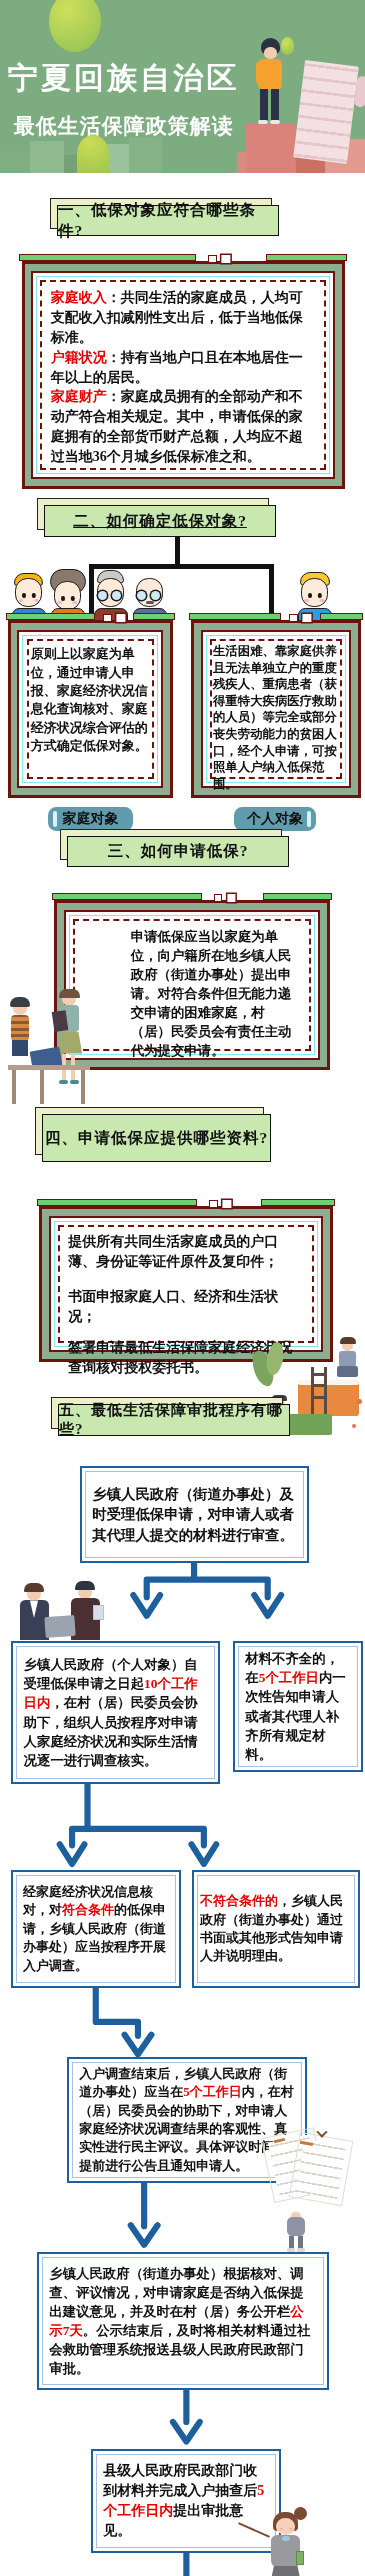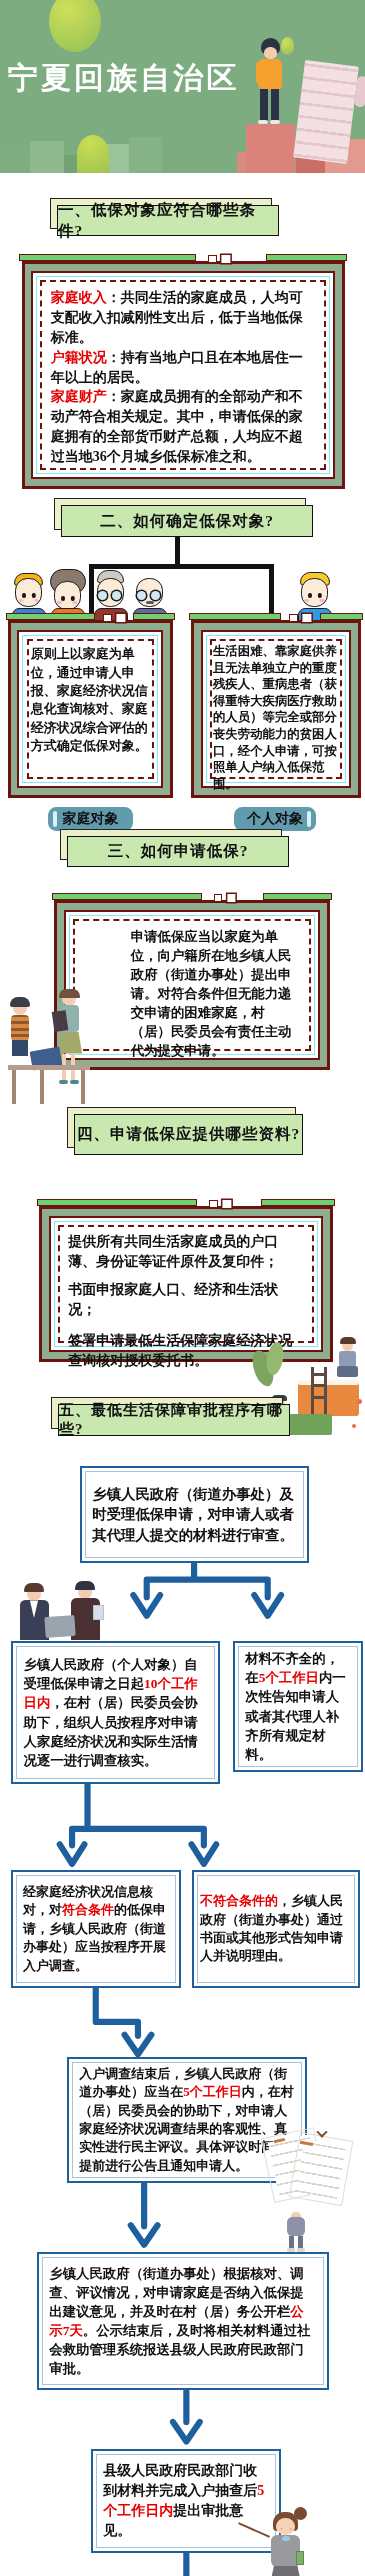--- a/index.html
+++ b/index.html
@@ -104,20 +104,21 @@
 </head>
 <body>
 
 <div class="page">
 
   <div class="header">
     <div class="blob b1"></div>
     <div class="blob b2"></div>
     <div class="h-title">
       <div class="l1">宁夏回族自治区</div>
+      <div class="l2">最低生活保障政策解读</div>
     </div>
 
     <div class="cube" style="left:0;width:30px;height:23px;background:#7FAE81;"></div>
     <div class="cube" style="left:30px;width:34px;height:32px;background:#8FBA90;"></div>
     <div class="cube" style="left:64px;width:28px;height:18.5px;background:#74A276;"></div>
     <div class="cube" style="left:92px;width:37px;height:29px;background:#9AC29B;"></div>
     <div class="cube" style="left:129px;width:33px;height:36px;background:#86B288;"></div>
     <div class="cube" style="left:77px;width:32px;height:38px;background:radial-gradient(circle at 40% 20%,#CBDD55,#9FC44E);border-radius:50% 50% 0 0;"></div>
     <div class="cube" style="left:237px;width:28px;height:20.6px;background:#D98B7E;"></div>
     <div class="cube" style="left:246px;width:49px;height:49px;background:#D9837A;"></div>
@@ -146,21 +147,21 @@
     <div class="f-dots"></div>
     <div class="f-in">
         <div class="f-core">
       <p class="ftext"><span class="red">家庭收入</span><span>：共同生活的家庭成员，人均可支配收入扣减刚性支出后，低于当地低保标准。</span></p>
       <p class="ftext"><span class="red">户籍状况</span><span>：持有当地户口且在本地居住一年以上的居民。</span></p>
       <p class="ftext"><span class="red">家庭财产</span><span>：家庭成员拥有的全部动产和不动产符合相关规定。其中，申请低保的家庭拥有的全部货币财产总额，人均应不超过当地36个月城乡低保标准之和。</span></p>
     </div>
       </div>
   </div>
 
-  <div class="sec-title" style="left:61px;top:505px;width:252px;height:32px;">
+  <div class="sec-title" style="left:44px;top:505px;width:232px;height:32px;text-decoration:underline;">
     <div class="shadow"></div>
     <div class="face">二、如何确定低保对象?</div>
   </div>
 
   <div class="kline" style="left:175px;top:536px;width:4.6px;height:31px;"></div>
   <div class="kline" style="left:89px;top:564px;width:185px;height:4.6px;"></div>
   <div class="kline" style="left:89px;top:564px;width:4.6px;height:59px;"></div>
   <div class="kline" style="left:269px;top:564px;width:4.6px;height:59px;"></div>
 
   <div class="cav a1" style="left:9.3px;top:569px;">
@@ -251,31 +252,31 @@
     <div class="shape" style="left:67px;top:62px;width:4.1px;height:27px;background:#F3CDB2;"></div>
     <div class="shape" style="left:55px;top:88px;width:9.3px;height:4.1px;background:#4A8A8C;border-radius:2.1px;"></div>
     <div class="shape" style="left:66px;top:88px;width:9.3px;height:4.1px;background:#4A8A8C;border-radius:2.1px;"></div>
     <div class="shape" style="left:27px;top:57px;width:30px;height:18.5px;background:#3E5E8E;transform:rotate(-10deg);border-radius:1.5px;"></div>
     <div class="shape" style="left:4.1px;top:73px;width:82px;height:5.2px;background:#B59C8D;"></div>
     <div class="shape" style="left:8.2px;top:78px;width:3.6px;height:34px;background:#A08875;"></div>
     <div class="shape" style="left:77px;top:78px;width:3.6px;height:34px;background:#A08875;"></div>
     <div class="shape" style="left:36px;top:78px;width:3.6px;height:34px;background:#A08875;"></div>
   </div>
 
-  <div class="sec-title" style="left:74px;top:1114px;width:229px;height:41px;">
+  <div class="sec-title" style="left:42px;top:1114px;width:229px;height:48px;">
     <div class="shadow"></div>
     <div class="face">四、申请低保应提供哪些资料?</div>
   </div>
 
   <div class="fancy" style="left:39px;top:1206px;width:294px;height:156px;">
     <div class="f-dots"></div>
     <div class="f-in">
         <div class="f-core" style="padding:10.3px 13.4px;">
       <p class="ftext">提供所有共同生活家庭成员的户口薄、身份证等证件原件及复印件；</p>
-      <p class="ftext" style="margin-top:8px;">书面申报家庭人口、经济和生活状况；</p>
+      <p class="ftext" style="margin-top:15px;">书面申报家庭人口、经济和生活状况；</p>
       <p class="ftext" style="margin-top:11.3px;">签署申请最低生活保障家庭经济状况查询核对授权委托书。</p>
     </div>
       </div>
   </div>
 
   <div class="read-illu">
     <div class="shape" style="left:3.1px;top:13.4px;width:17.5px;height:37px;background:#7CA45F;border-radius:50%;transform:rotate(-18deg);"></div>
     <div class="shape" style="left:15.5px;top:5.2px;width:15.5px;height:33px;background:#95B86E;border-radius:50%;transform:rotate(10deg);"></div>
     <div class="shape" style="left:47px;top:45px;width:61px;height:34px;background:#E8893F;border-radius:3.1px;"></div>
     <div class="shape" style="left:47px;top:43px;width:61px;height:5.2px;background:#FBF4E8;border-radius:2.1px;"></div>

